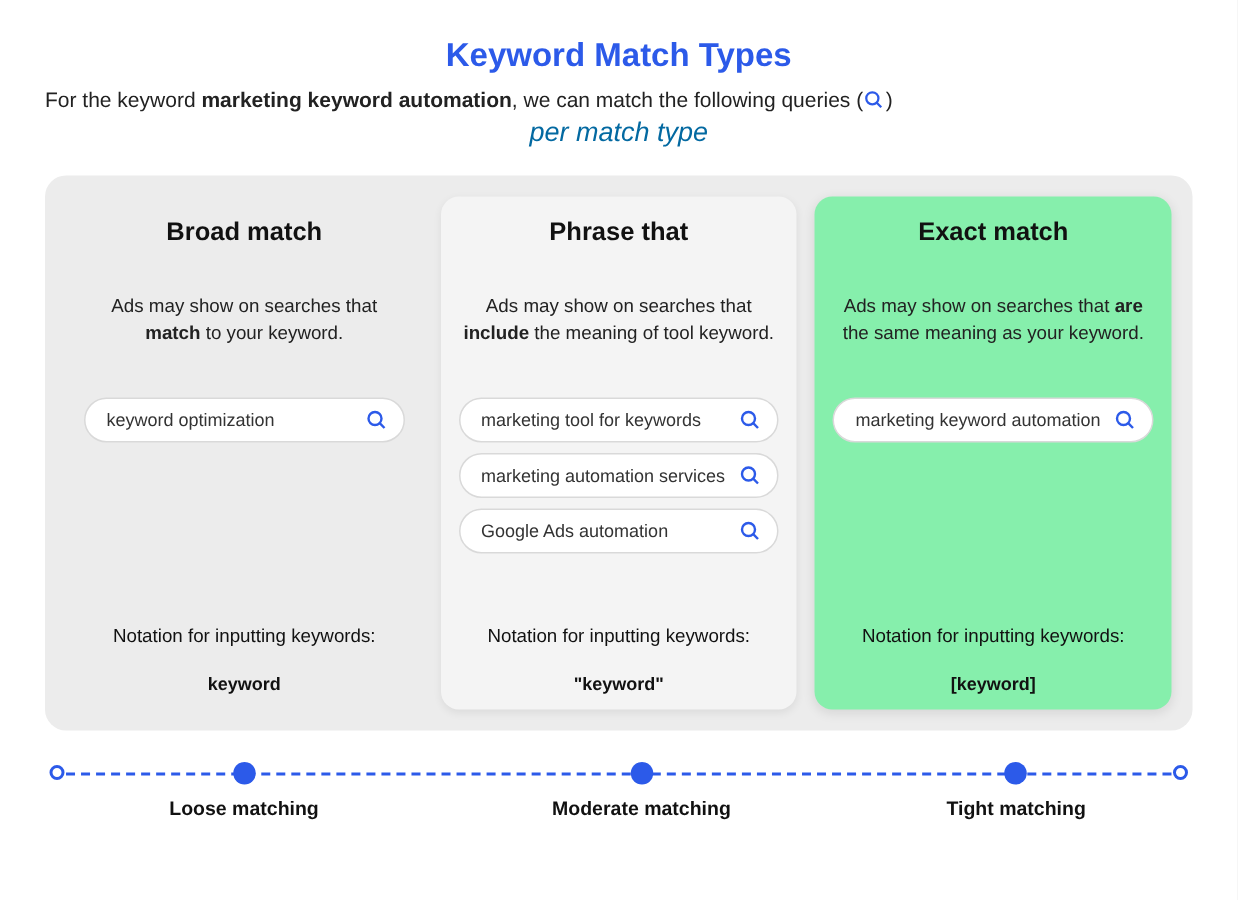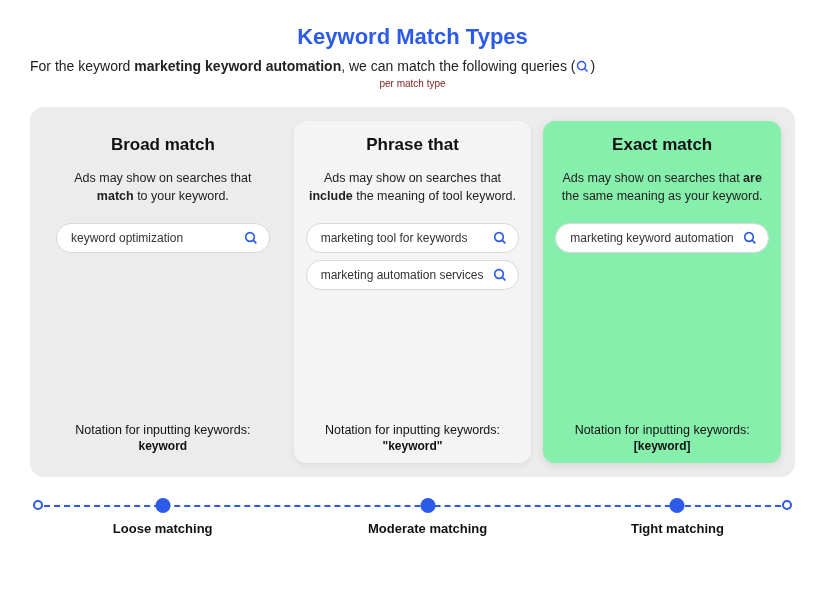--- a/index.html
+++ b/index.html
@@ -20,38 +20,40 @@
   }
   .subtitle {
     font-size: 14px;
     color: #222;
     margin-bottom: 4px;
   }
   .subtitle .kw { font-weight: 700; }
   .subtitle svg { vertical-align: -3px; }
   .permatch {
     text-align: center;
-    font-size: 10px;
-    color: #7f1d1d;
+    font-size: 18px;
+    font-style: italic;
+    color: #0369a1;
     margin-bottom: 18px;
   }
   .panel {
     background: #ececec;
     border-radius: 14px;
     padding: 14px;
     display: flex;
     gap: 12px;
     min-height: 370px;
   }
   .col {
     flex: 1;
     display: flex;
     flex-direction: column;
     padding: 14px 12px 10px 12px;
     border-radius: 12px;
+    gap: 16px;
   }
   .col.broad { background: transparent; }
   .col.phrase {
     background: #f4f4f4;
     box-shadow: 0 2px 6px rgba(0,0,0,0.07);
   }
   .col.exact {
     background: #86efac;
     box-shadow: 0 2px 8px rgba(0,0,0,0.10);
   }
@@ -177,20 +179,27 @@
     <div class="pills">
       <div class="pill">
         <span>marketing tool for keywords</span>
         <svg width="16" height="16" viewBox="0 0 24 24" fill="none" stroke="#2c5ae9" stroke-width="2.4">
             <circle cx="10.5" cy="10.5" r="6.5"></circle>
             <line x1="20" y1="20" x2="15.2" y2="15.2"></line>
           </svg>
       </div>
       <div class="pill">
         <span>marketing automation services</span>
+        <svg width="16" height="16" viewBox="0 0 24 24" fill="none" stroke="#2c5ae9" stroke-width="2.4">
+            <circle cx="10.5" cy="10.5" r="6.5"></circle>
+            <line x1="20" y1="20" x2="15.2" y2="15.2"></line>
+          </svg>
+      </div>
+      <div class="pill">
+        <span>Google Ads automation</span>
         <svg width="16" height="16" viewBox="0 0 24 24" fill="none" stroke="#2c5ae9" stroke-width="2.4">
             <circle cx="10.5" cy="10.5" r="6.5"></circle>
             <line x1="20" y1="20" x2="15.2" y2="15.2"></line>
           </svg>
       </div>
     </div>
     <div class="notation-label">Notation for inputting keywords:</div>
     <div class="notation-value">"keyword"</div>
   </div>
 

